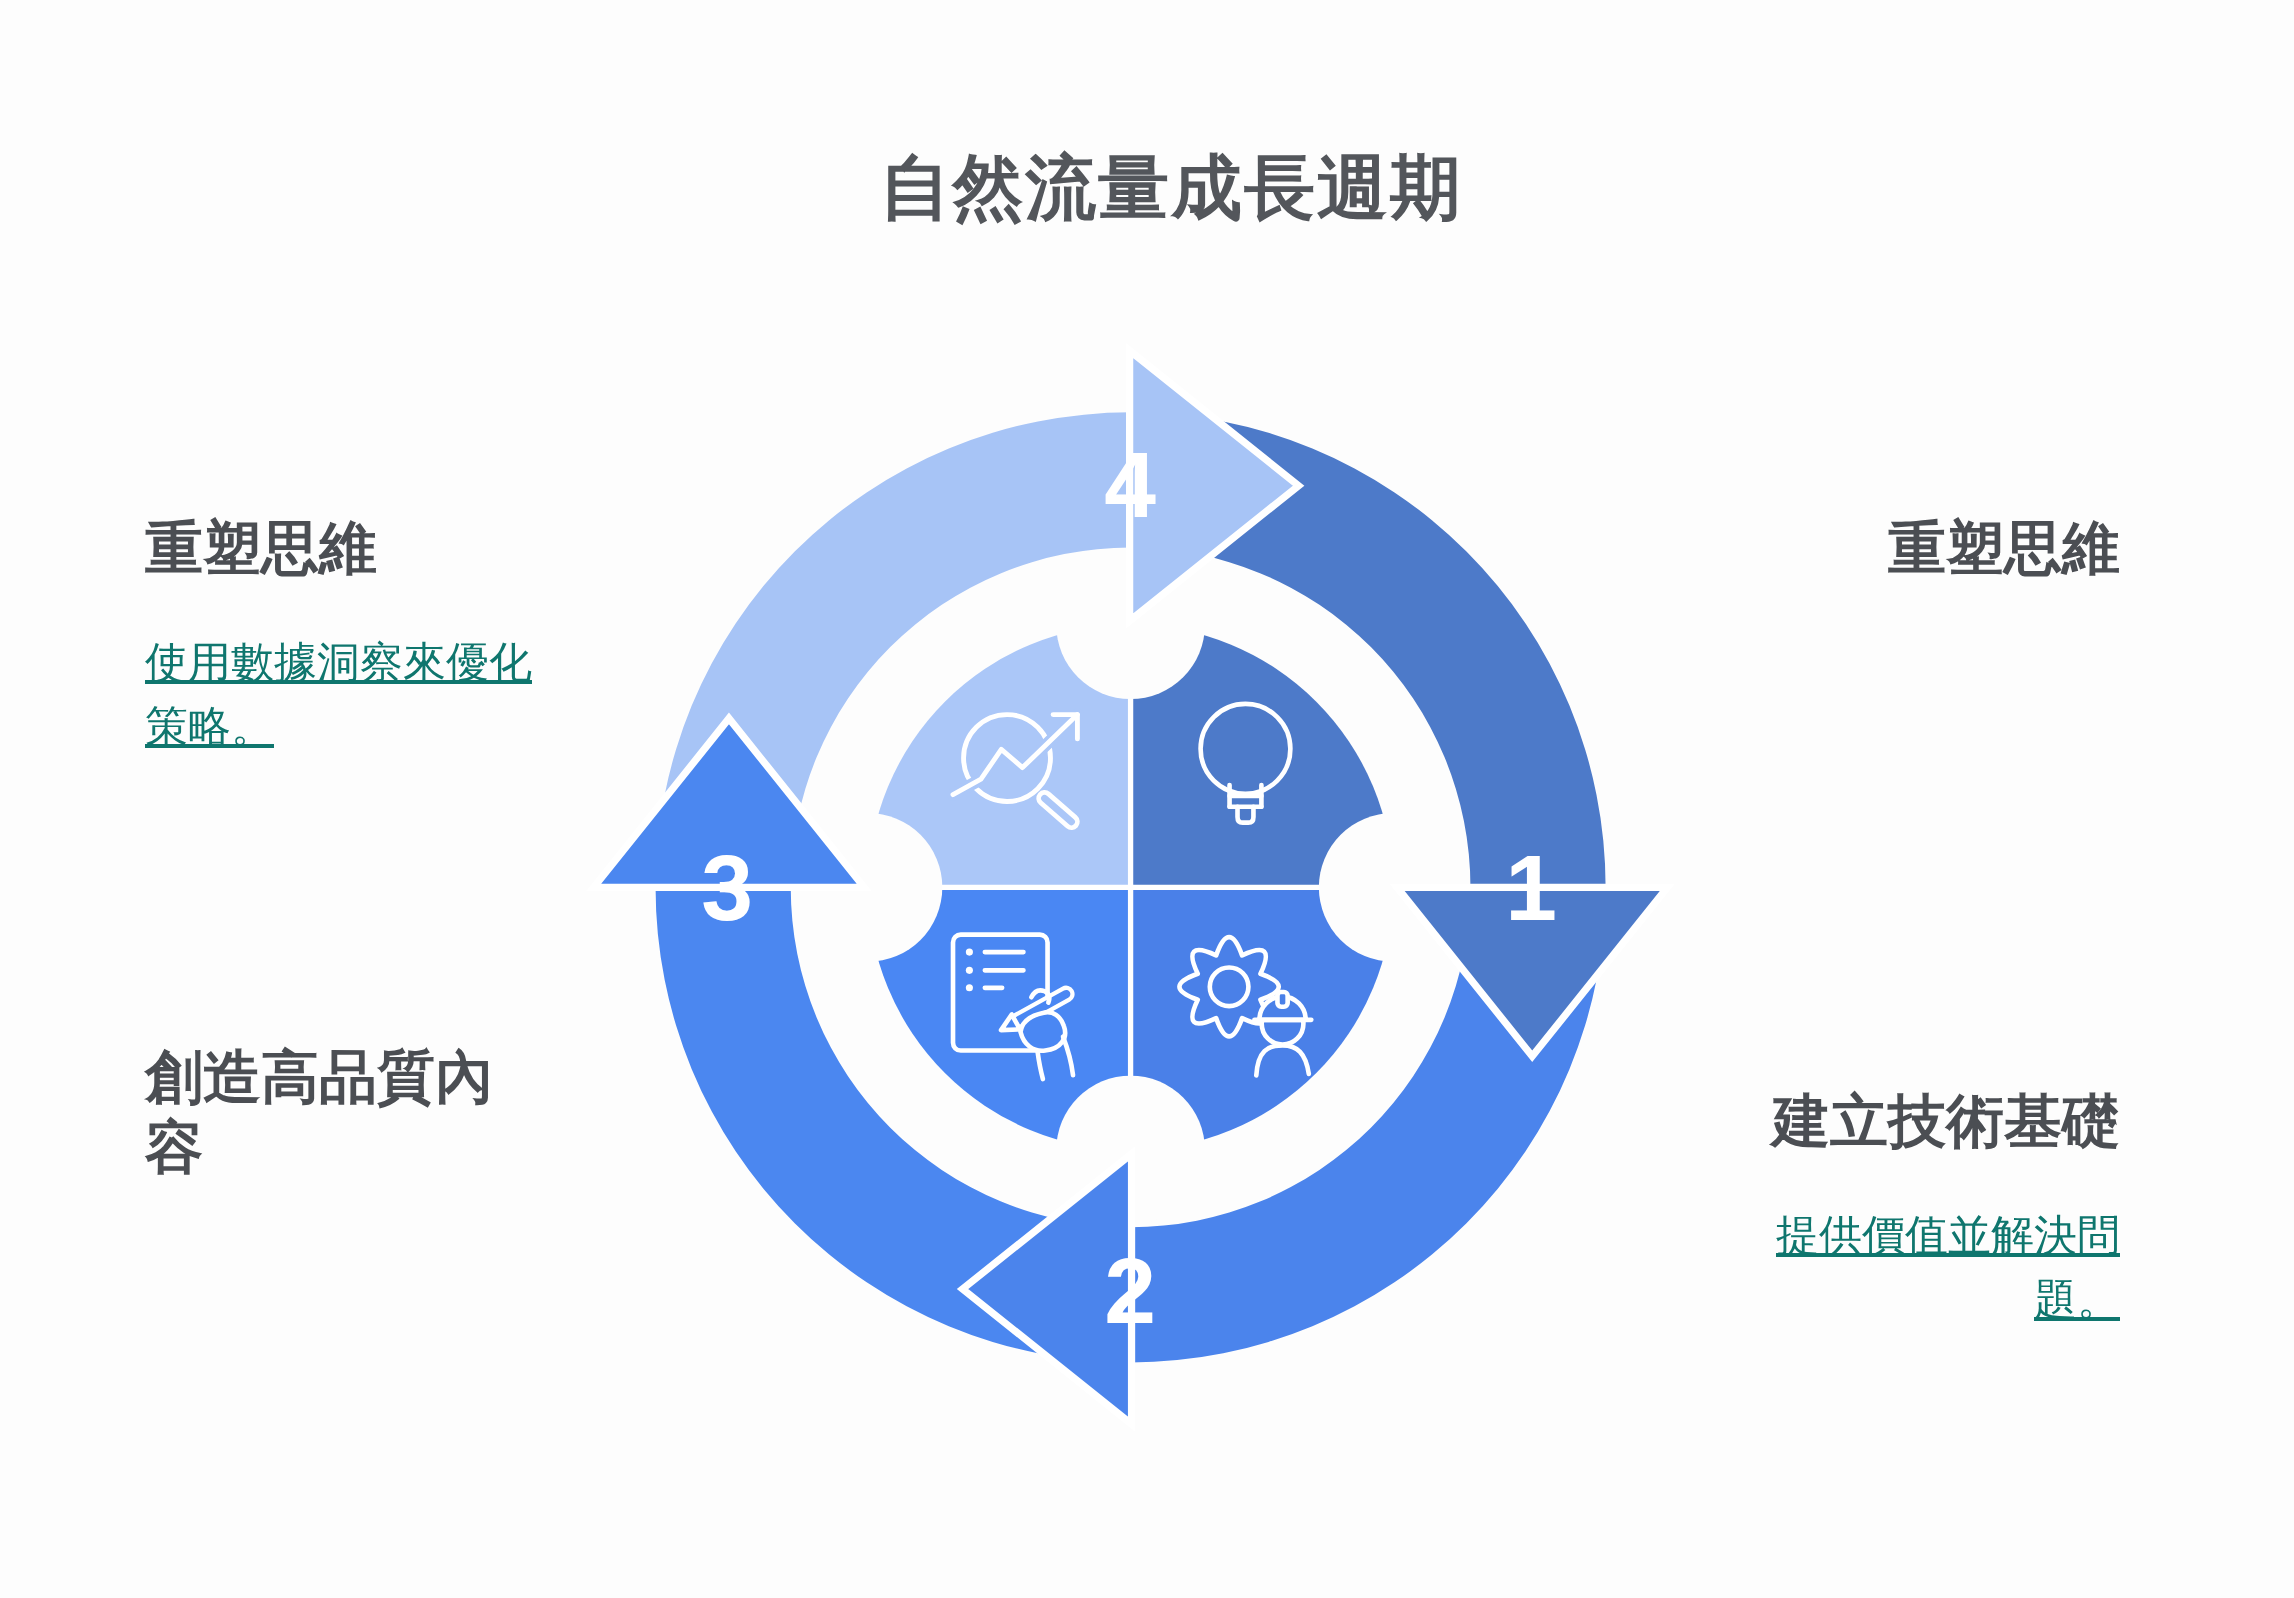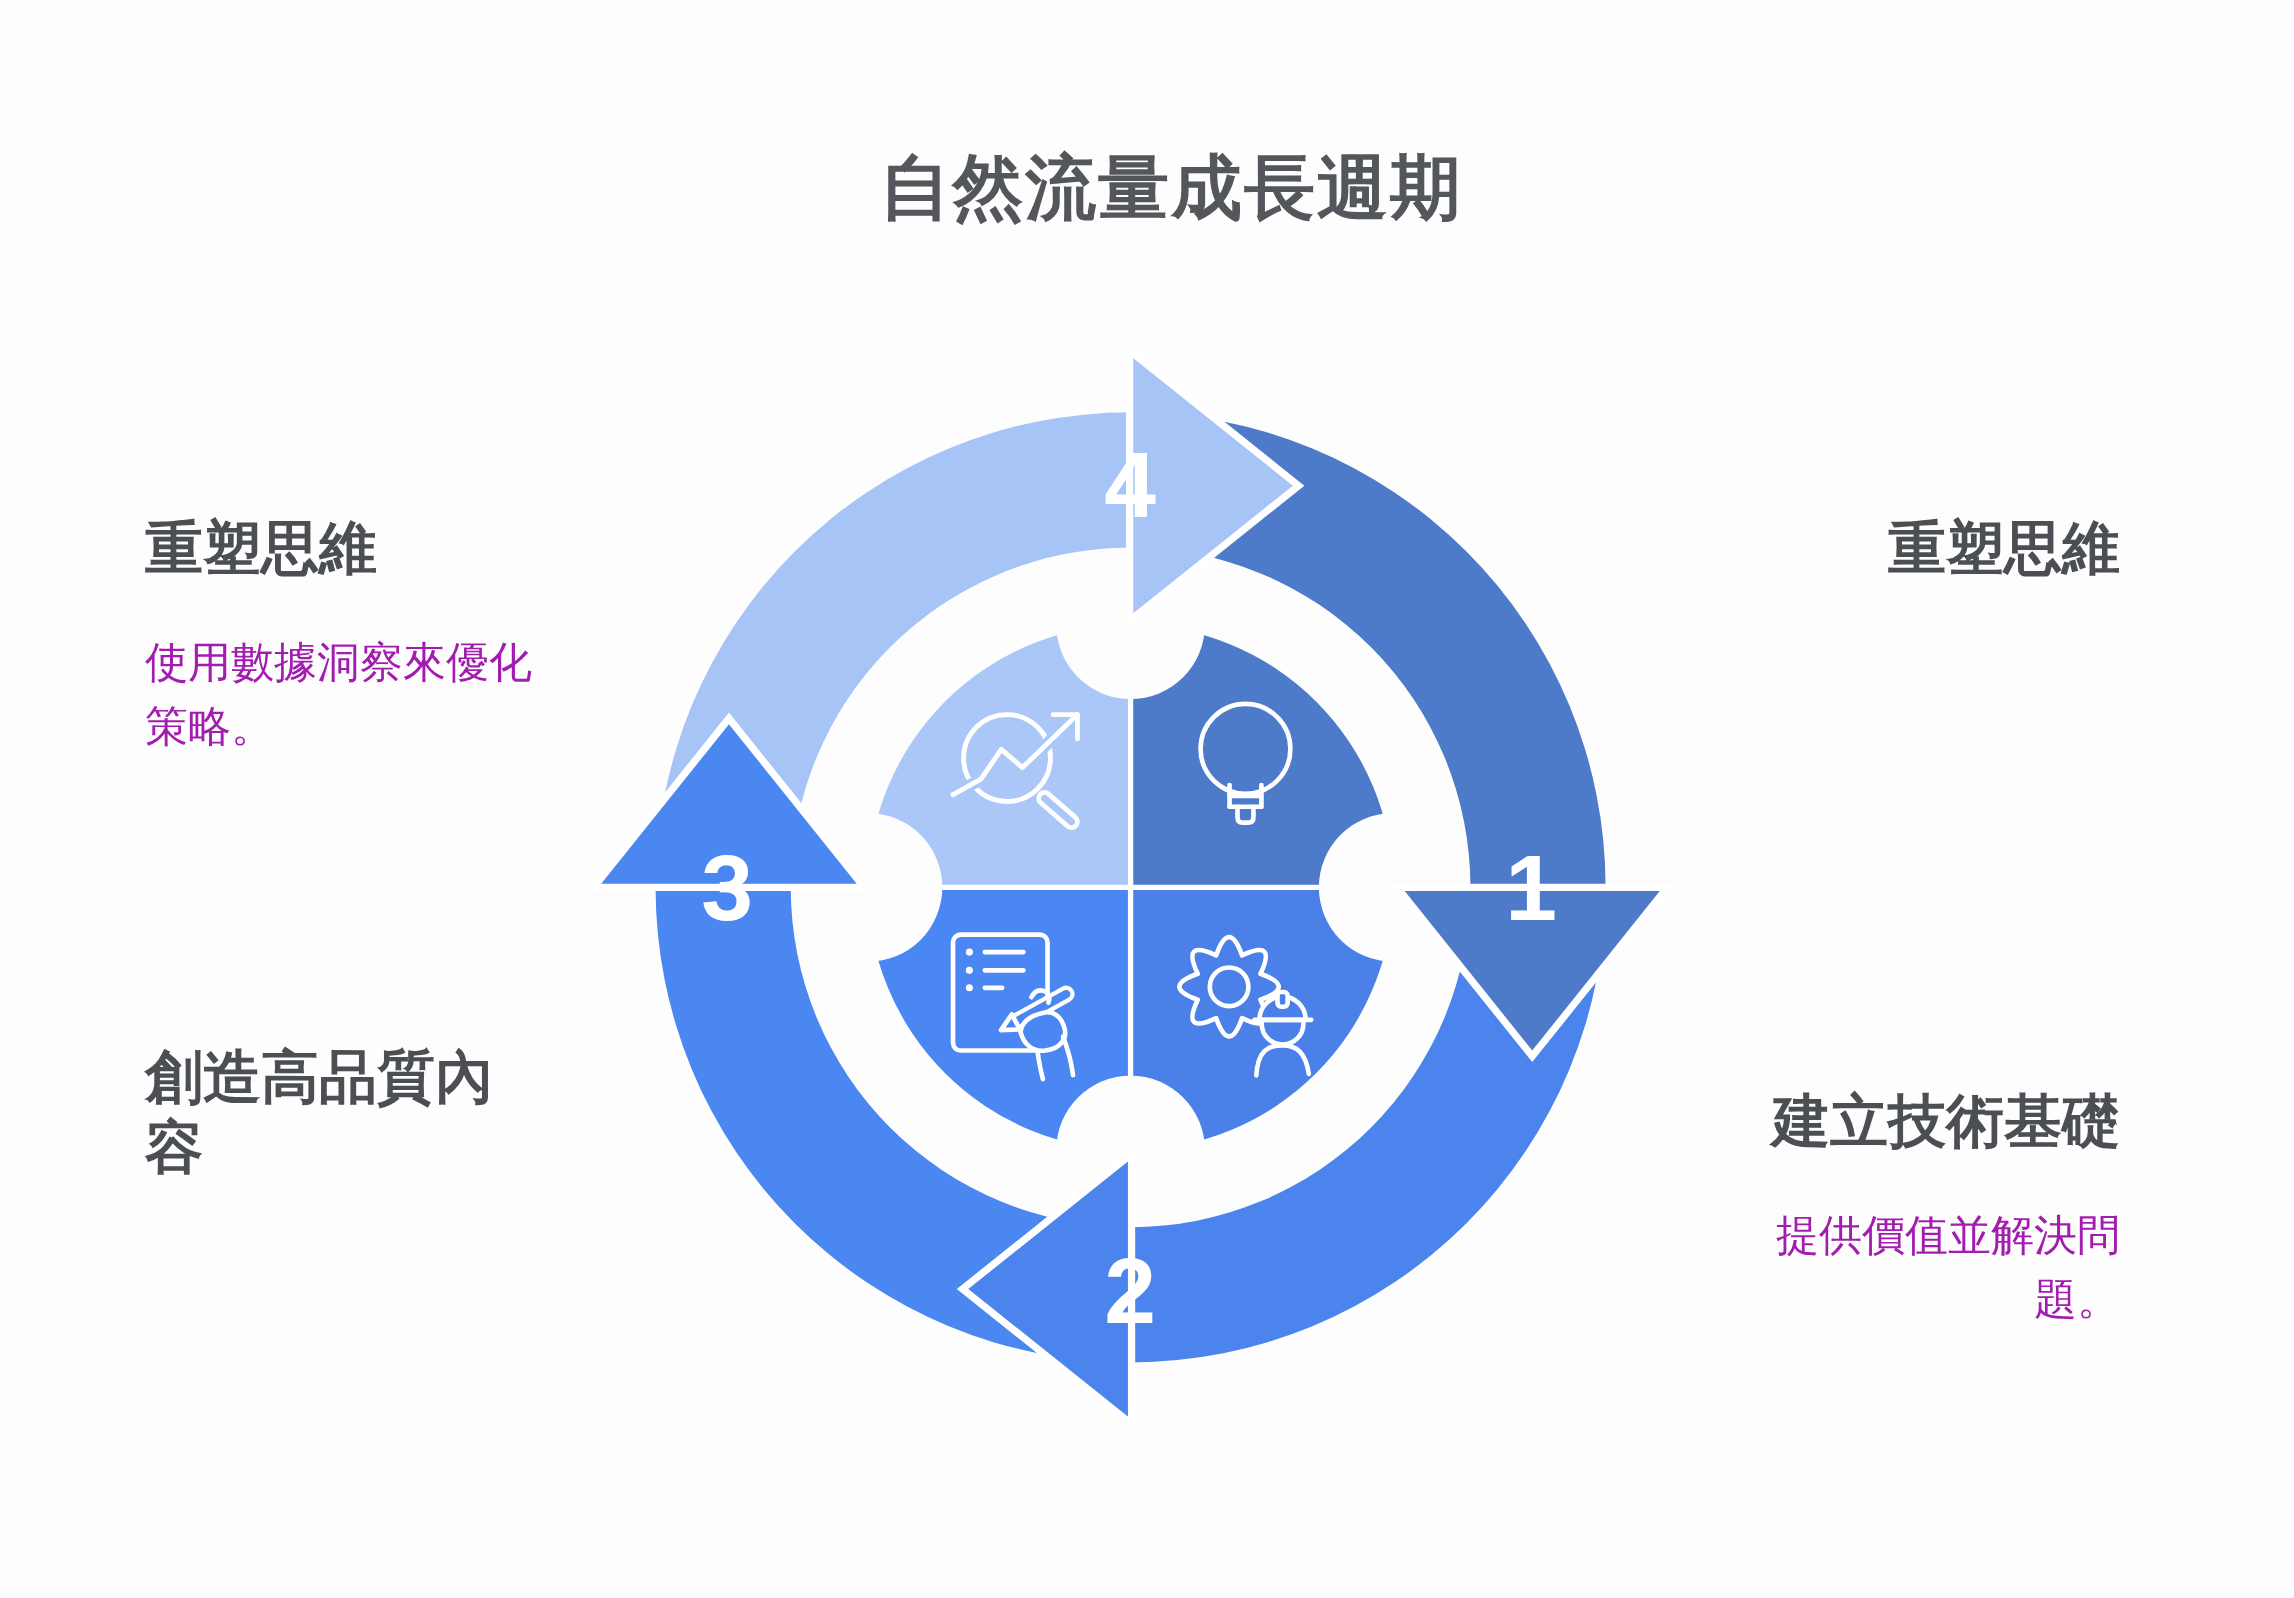--- a/index.html
+++ b/index.html
@@ -18,22 +18,23 @@
     padding-left:24px;
   }
   .diagram-svg{position:absolute;left:0;top:0;width:2294px;height:1599px;}
   .step-block{position:absolute;width:398px;}
   .step-block.right{text-align:right;}
   .step-heading{
     font-size:58px;font-weight:700;color:#4B4E53;
     line-height:1.2;margin:0 0 46px 0;
   }
   .step-body{
-    font-size:43px;color:#a21caf;line-height:1.5;margin:0;
+    font-size:43px;color:#0f766e;line-height:1.5;margin:0;
     line-break:strict;
+    text-decoration:underline;
   }
   #block-step4{left:145px;top:514px;}
   #block-step1{left:1722px;top:514px;}
   #block-step3{left:145px;top:1043px;}
   #block-step2{left:1722px;top:1043px;margin-top:44px;}
   .step-number{
     position:absolute;transform:translate(-50%,-50%);
     font-size:93px;font-weight:700;color:#FFFFFF;
     font-family:"Liberation Sans","DejaVu Sans",sans-serif;
   }

